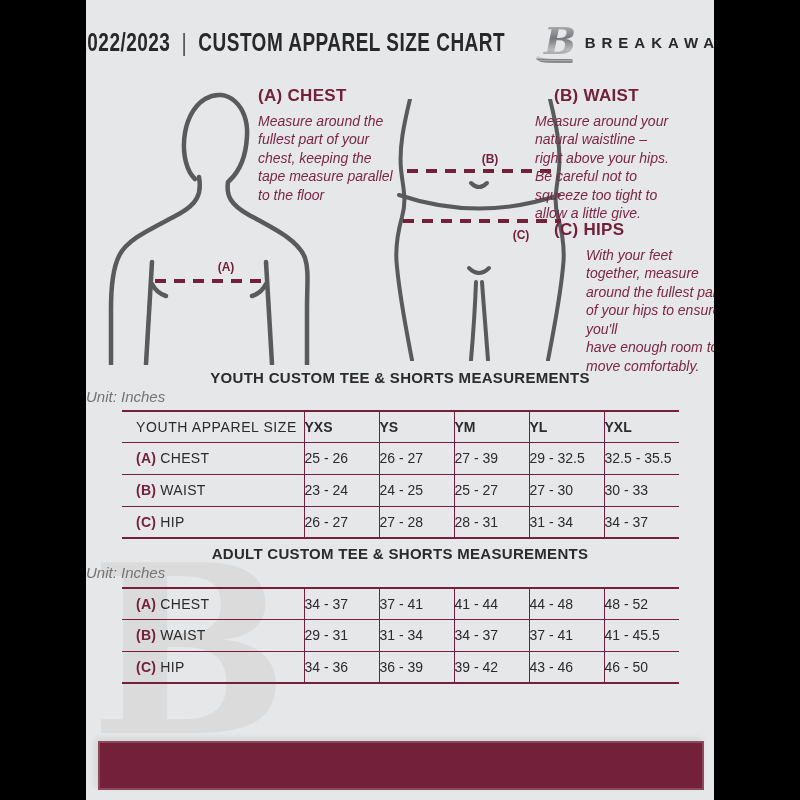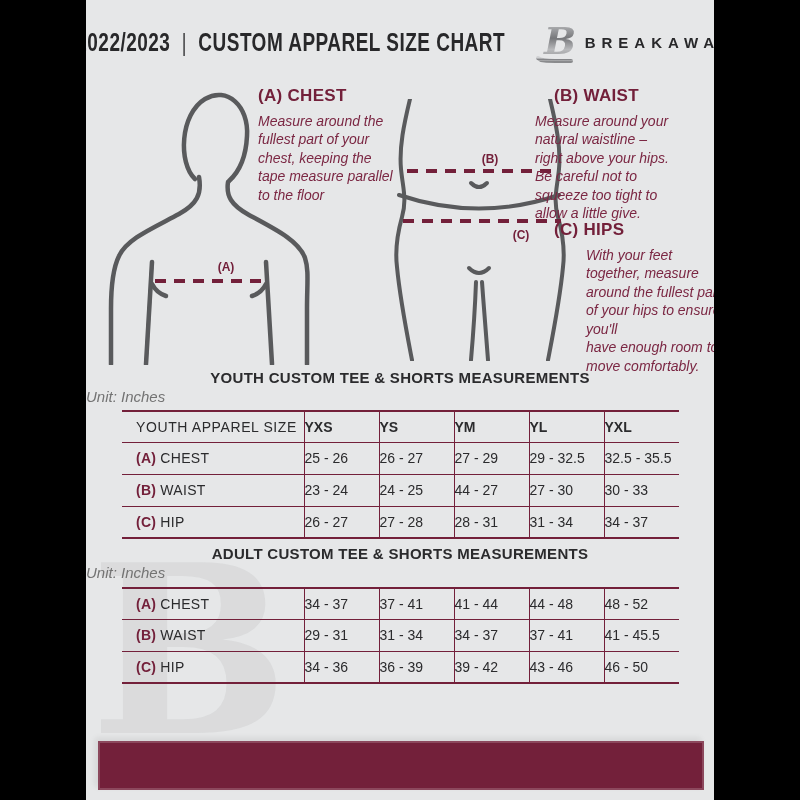--- a/index.html
+++ b/index.html
@@ -153,29 +153,29 @@
       <td class="size-head">YXS</td>
       <td class="size-head">YS</td>
       <td class="size-head">YM</td>
       <td class="size-head">YL</td>
       <td class="size-head">YXL</td>
     </tr>
     <tr>
       <td class="row-label"><span class="mk">(A)</span><span>CHEST</span></td>
       <td>25 - 26</td>
       <td>26 - 27</td>
-      <td>27 - 29</td>
+      <td>27 - 39</td>
       <td>29 - 32.5</td>
       <td>32.5 - 35.5</td>
     </tr>
     <tr>
       <td class="row-label"><span class="mk">(B)</span><span>WAIST</span></td>
       <td>23 - 24</td>
       <td>24 - 25</td>
-      <td>44 - 27</td>
+      <td>25 - 27</td>
       <td>27 - 30</td>
       <td>30 - 33</td>
     </tr>
     <tr>
       <td class="row-label"><span class="mk">(C)</span><span>HIP</span></td>
       <td>26 - 27</td>
       <td>27 - 28</td>
       <td>28 - 31</td>
       <td>31 - 34</td>
       <td>34 - 37</td>

